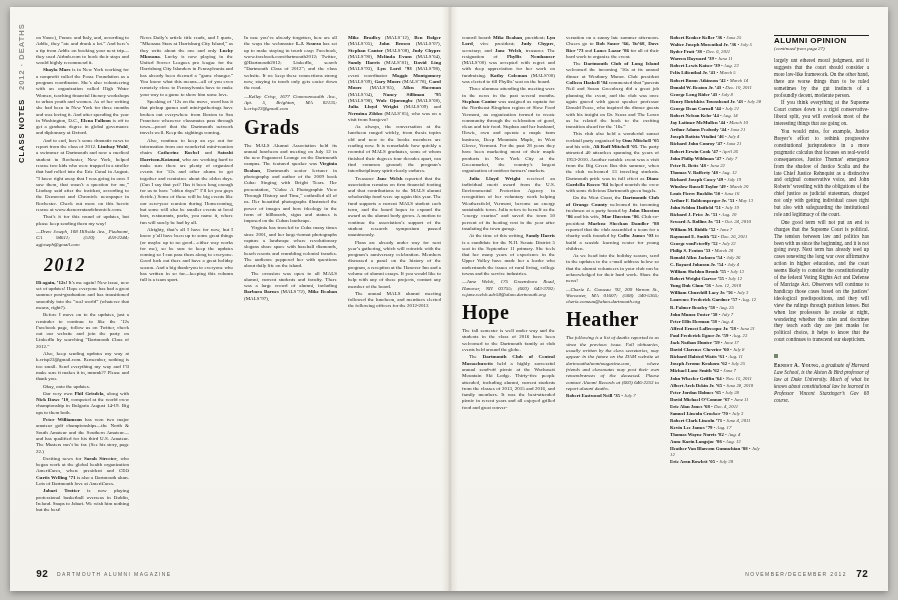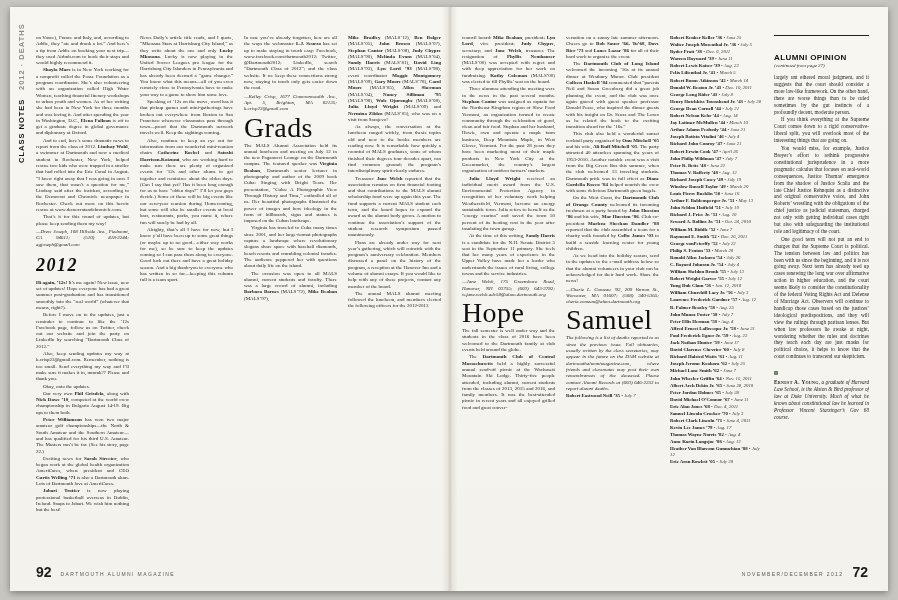--- a/index.html
+++ b/index.html
@@ -6,37 +6,37 @@
   body{width:898px;height:600px;background:#c8c6c1;position:relative;font-family:"Liberation Serif",serif;overflow:hidden;}
   .spread{position:absolute;left:10px;top:7px;width:878px;height:584px;background:linear-gradient(180deg,#f8f6f0,#f4f2ec);box-shadow:0 2px 7px rgba(0,0,0,0.38);}
   .fold{position:absolute;left:432px;top:0;width:16px;height:100%;background:linear-gradient(90deg,rgba(110,100,85,0) 0%,rgba(110,100,85,0.10) 35%,rgba(85,78,66,0.22) 50%,rgba(110,100,85,0.10) 65%,rgba(110,100,85,0) 100%);}
   .sidebar-vert{position:absolute;left:7px;top:16px;writing-mode:vertical-rl;transform:rotate(180deg);font-family:"Liberation Sans",sans-serif;font-size:7.5px;letter-spacing:1px;white-space:nowrap;}
   .sv-section{font-weight:700;color:#141414;}
   .sv-detail{color:#8d8d88;font-weight:700;margin-inline-start:9px;}
   .col{position:absolute;top:28px;width:93px;height:524px;overflow:hidden;font-size:5px;line-height:6.3px;color:#1d1d1c;text-align:justify;}
   .col p{margin:0 0 1px 0;text-indent:7px;}
   .col p.first{text-indent:0;}
   .signoff{font-style:italic;text-indent:0 !important;margin:2px 0 4px 0 !important;}
-  .section-heading{font-weight:400;font-size:28px;line-height:21px;margin:2px 0 5px 0;color:#101010;letter-spacing:0.4px;text-align:left;}
-  .script-heading{font-style:italic;font-weight:700;font-size:18px;line-height:20px;margin:7px 0 5px 0;letter-spacing:1.5px;color:#101010;text-align:left;}
+  .section-heading{font-weight:700;font-size:20px;line-height:21px;margin:2px 0 5px 0;color:#101010;letter-spacing:0.4px;text-align:left;}
+  .script-heading{font-style:italic;font-weight:700;font-size:18px;line-height:20px;margin:7px 0 5px 8px;letter-spacing:1.5px;color:#101010;text-align:left;}
   .deaths-intro{font-style:italic;}
   .death-entry{font-size:4.8px;line-height:5.9px;margin-bottom:1.2px;text-align:left;text-indent:0;}
   .death-entry b{font-weight:700;color:#161616;}
   .death-date{font-style:italic;color:#3a3a38;}
   .opinion{position:absolute;left:764px;top:28px;width:95px;height:524px;overflow:hidden;}
-  .opinion-header{font-family:"Liberation Sans",sans-serif;font-weight:700;font-size:8px;letter-spacing:0.4px;color:#101010;border-top:1px solid #222;padding-top:17px;}
+  .opinion-header{font-family:"Liberation Sans",sans-serif;font-weight:700;font-size:8px;letter-spacing:0.4px;color:#101010;border-top:1px solid #222;padding-top:0;}
   .opinion-continued{font-style:italic;font-size:5px;color:#333;margin:1px 0 6px 0;}
   .opinion p{font-size:5.2px;line-height:6.9px;text-align:justify;margin:0 0 1px 0;text-indent:7px;color:#1d1d1c;}
   .opinion p.first{text-indent:0;}
   .end-mark-row{margin-top:1px;}
   .end-mark{display:inline-block;width:4px;height:4px;background:#74866f;}
   .opinion-bio{margin-top:8px;font-style:italic;font-size:5px;line-height:6.6px;text-align:justify;color:#222;}
   .opinion-bio .bio-name{font-style:normal;font-variant:small-caps;font-weight:600;letter-spacing:0.3px;}
   .footer{position:absolute;bottom:11px;font-family:"Liberation Sans",sans-serif;font-size:5px;letter-spacing:1.4px;color:#5a5a56;}
-  .footer .pagenum{font-family:Liberation Sans, sans-serif;font-size:14px;letter-spacing:0;color:#1c1c1c;font-weight:700;}
+  .footer .pagenum{font-family:Liberation Mono, monospace;font-size:10px;letter-spacing:0;color:#1c1c1c;font-weight:700;}
   .footer-left{left:26px;}
   .footer-right{right:20px;text-align:right;}
   .footer .label{margin:0 9px;vertical-align:1px;}
 </style>
 </head>
 <body>
 
 <div class="spread">
   <div class="fold"></div>
 
@@ -96,21 +96,21 @@
     <p>The <b>Dartmouth Club of Central Massachusetts</b> held a highly successful annual send-off picnic at the Wachusett Mountain Ski Lodge. Thirty-five people attended, including alumni, current students from the classes of 2013, 2015 and 2016, and family members. It was the best-attended picnic in recent years and all enjoyed grilled food and great conver-</p>
   </div>
 
   <div class="col" style="left:556px">
     <p class="first">versation on a sunny late summer afternoon. Cheers go to <b>Bob Sauer ’66, Tu’68</b>, <b>Dave Rier ’73</b> and <b>Lance Lazar ’86</b> for all of their hard work to organize the event.</p>
     <p>The <b>Dartmouth Club of Long Island</b> welcomed the incoming ’16s at its annual dinner at Westbury Manor. Club president <b>Colleen Haskell ’84</b> commented that “parents Neil and Susan Greenberg did a great job planning the event, and the club was once again graced with guest speaker professor Donald Pease, who inspired the dinner guests with his insight on Dr. Seuss and The Lorax as he related the book to the exciting transition ahead for the ’16s.”</p>
     <p>This club also held a wonderful sunset cocktail party organized by <b>Onu Mitchell ’05</b> and his wife, <b>Ali Ruff Mitchell ’05</b>. The party attracted 40 attendees spanning the years of 1953-2010. Another notable event was a visit from the Big Green Bus this summer, when the club welcomed 13 traveling students. Dartmouth pride was in full effect as <b>Diane Gardella Rocco ’84</b> helped nourish the crew with some delicious Dartmouth green bagels.</p>
     <p>On the West Coast, the <b>Dartmouth Club of Orange County</b> welcomed its incoming freshmen at a party hosted by <b>John Hueston ’86</b> and his wife, <b>Mar Hueston ’86</b>. Club co-president <b>Marlene Sheehan Dandler ’88</b> reported that the club assembled a team for a charity walk founded by <b>Colbe James ’03</b> to build a seaside learning center for young children.</p>
     <p>As we head into the holiday season, send in the updates to the e-mail address below so that the alumni volunteers in your club can be acknowledged for their hard work. Share the news!</p>
     <p class="signoff">—Cherie L. Comeau ’02, 209 Vernon St., Worcester, MA 01607; (508) 340-5365; cherie.comeau@alum.dartmouth.org</p>
-    <h2 class="section-heading">Samuel</h2>
+    <h2 class="section-heading">Heather</h2>
     <p class="first deaths-intro">The following is a list of deaths reported to us since the previous issue. Full obituaries, usually written by the class secretaries, may appear in the future on the DAM website at dartmouthalumnimagazine.com, where friends and classmates may post their own remembrances of the deceased. Please contact Alumni Records at (603) 646-2253 to report alumni deaths.</p>
     <div class="death-entry">
       <b>Robert Eastwood Neill ’35</b><span class="death-date"> • </span><span class="death-date">July 7</span>
     </div>
   </div>
 
   <div class="col" style="left:660px">
       <div class="death-entry"><b>Robert Renker Keller ’36</b><span class="death-date"> • June 25</span></div>
       <div class="death-entry"><b>Walter Joseph Mosenthal Jr. ’36</b><span class="death-date"> • July 5</span></div>
       <div class="death-entry"><b>Ryder Pratt ’38</b><span class="death-date"> • Dec. 6, 2011</span></div>

